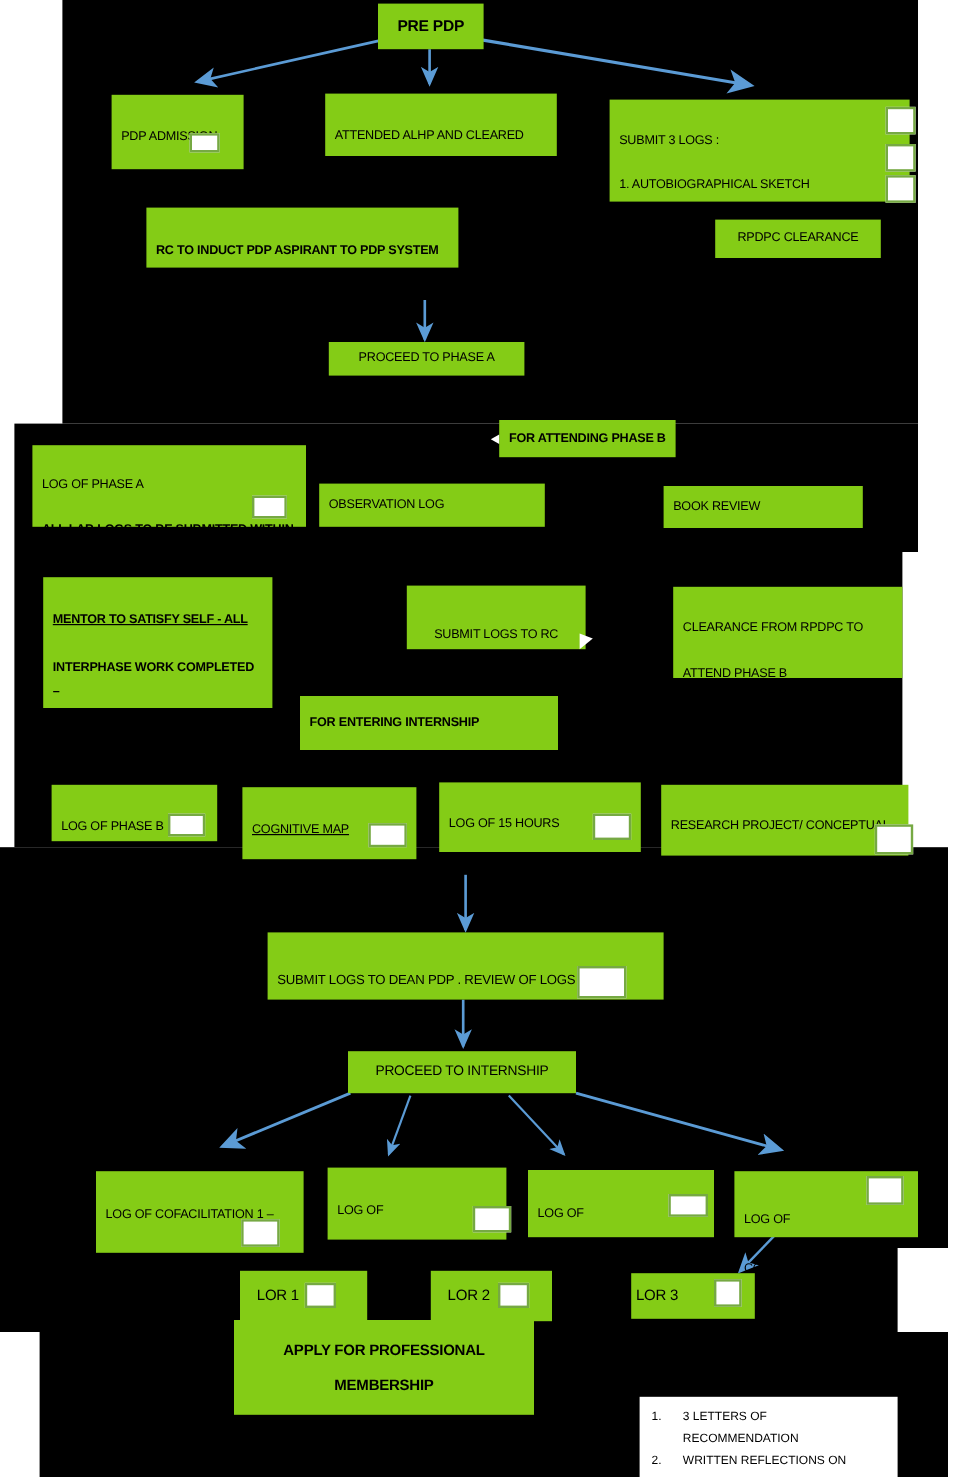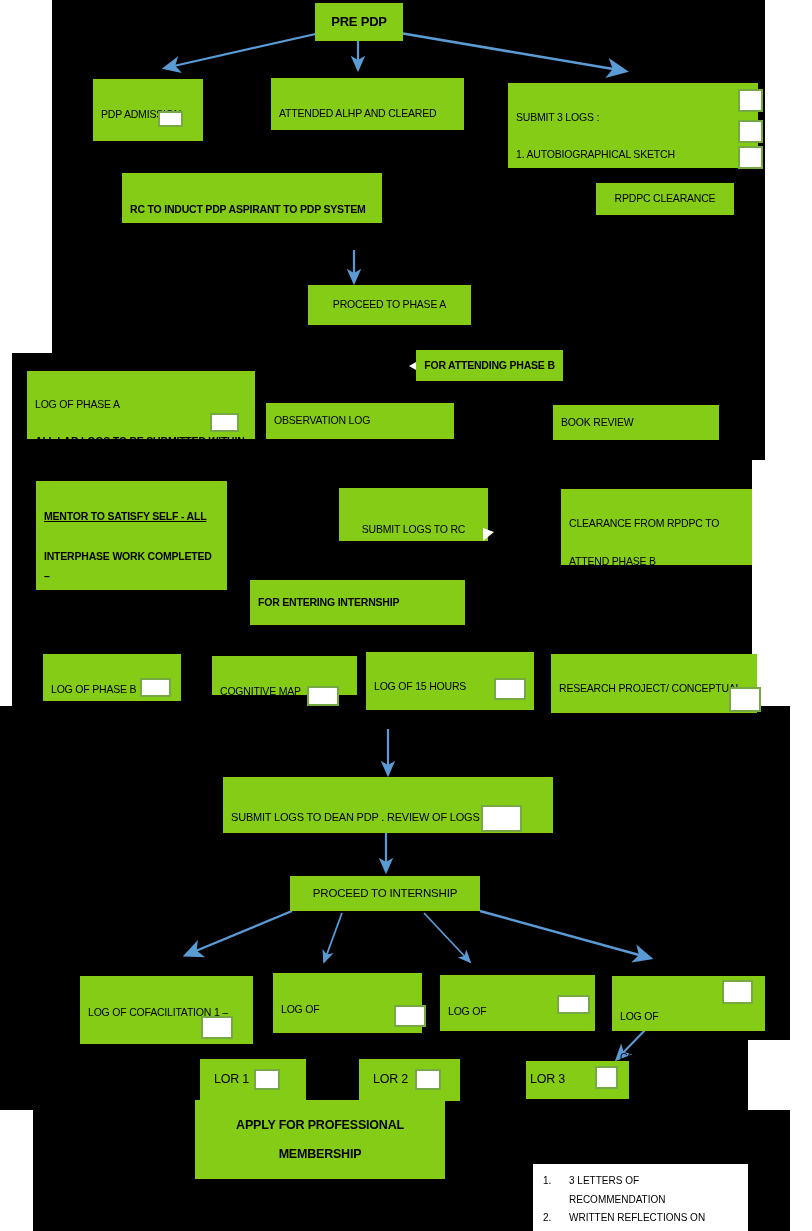--- a/index.html
+++ b/index.html
@@ -138,21 +138,21 @@
 
   <div class="box center vcenter" style="left:584px; top:183px; width:138px; height:32px;margin-left:12px;">
     <span class="ln">RPDPC CLEARANCE</span>
   </div>
 
   <div class="box" style="left:86px; top:173px; width:260px; height:50px; line-height:1.95;margin-left:36px;">
     <span class="ln bold">RC TO INDUCT PDP ASPIRANT TO PDP SYSTEM</span>
     <span class="ln">CHOOSE A MENTOR 2-4 MONTHS BEFORE PHASE A</span>
   </div>
 
-  <div class="box center vcenter" style="left:274px; top:285px; width:163px; height:40px;margin-left:34px;">
+  <div class="box center vcenter" style="left:274px; top:285px; width:163px; height:28px;">
     <span class="ln">PROCEED TO PHASE A</span>
   </div>
 
   <div class="box center b vcenter" style="left:416px; top:350px; width:147px; height:31px;">
     <span class="ln">FOR ATTENDING PHASE B</span>
   </div>
   <div class="tail" style="left:409px; top:362px; border-width:4px 7px 4px 0; border-color:transparent #ffffff transparent transparent;"></div>
 
   <div class="box" style="left:27px; top:371px; width:228px; height:68px; line-height:1.75;">
     <span class="ln">LOG OF PHASE A</span>
@@ -189,21 +189,21 @@
 
   <div class="box b vcenter" style="left:250px; top:580px; width:215px; height:45px; padding-left:8px;">
     <span class="ln">FOR ENTERING INTERNSHIP</span>
   </div>
 
   <div class="box" style="left:43px; top:654px; width:138px; height:47px;">
     <span class="ln">LOG OF PHASE B</span>
   </div>
   <div class="chk" style="left:140px; top:678px; width:31px; height:19px;"></div>
 
-  <div class="box" style="left:212px; top:656px; width:145px; height:39px;text-decoration:underline;">
+  <div class="box" style="left:202px; top:656px; width:145px; height:60px;text-decoration:underline;">
     <span class="ln">COGNITIVE MAP</span>
   </div>
   <div class="chk" style="left:307px; top:686px; width:32px; height:20px;"></div>
 
   <div class="box" style="left:366px; top:652px; width:168px; height:58px; line-height:1.85;">
     <span class="ln">LOG OF 15 HOURS</span>
     <span class="ln">COMMUNITY WORK</span>
   </div>
   <div class="chk" style="left:494px; top:678px; width:32px; height:22px;"></div>
 

